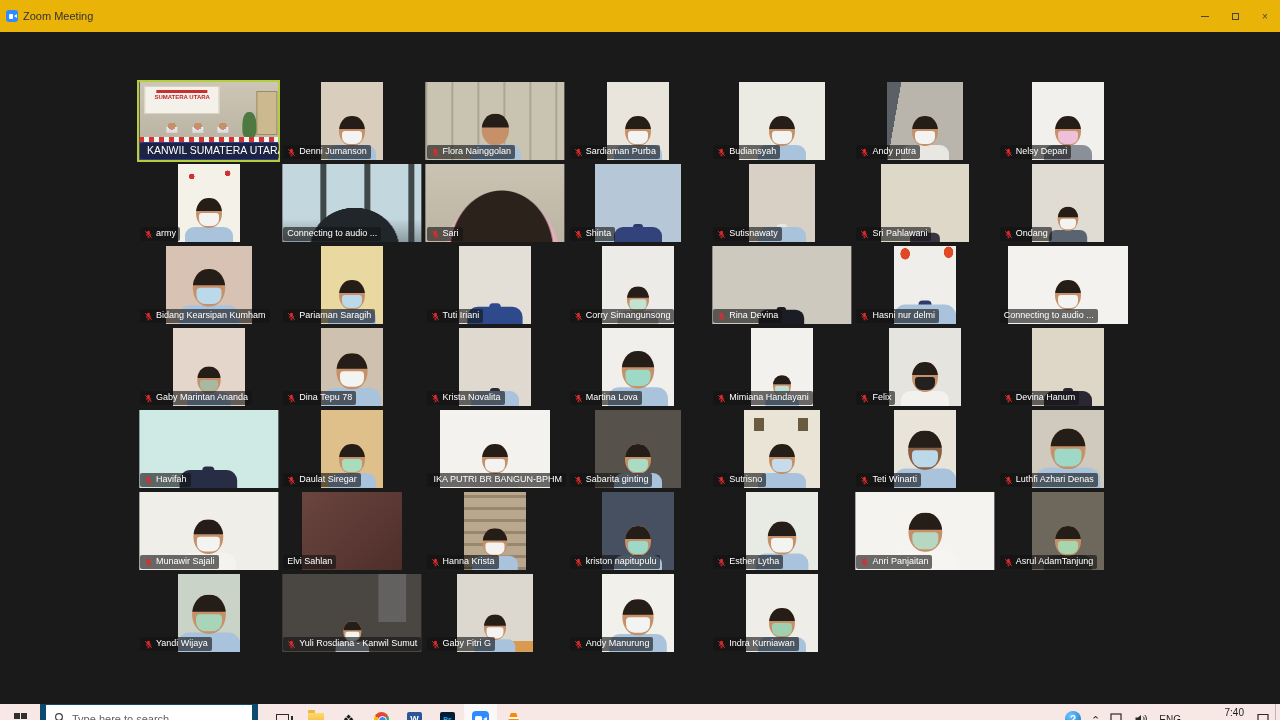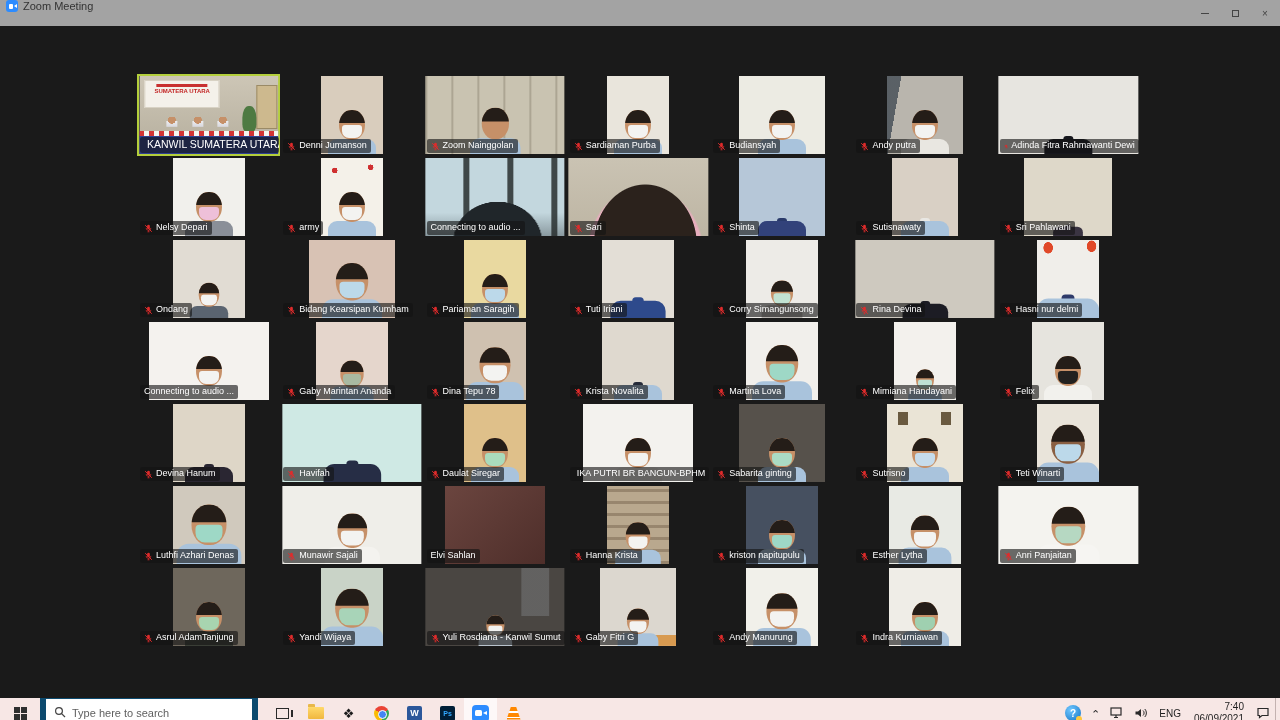--- a/index.html
+++ b/index.html
@@ -1,21 +1,21 @@
 <!DOCTYPE html>
 <html><head>
 <meta charset="utf-8">
 <style>
   * { margin:0; padding:0; box-sizing:border-box; }
   html,body { width:1280px; height:720px; overflow:hidden; background:#000;
               font-family:"Liberation Sans", sans-serif; }
   .screen { width:1280px; height:720px; display:flex; flex-direction:column; }
 
   
-  .titlebar { height:26px; background:#a3a3a3; display:flex; flex:none; }
+  .titlebar { height:32px; background:#eab308; display:flex; align-items:center; flex:none; }
   .zmicon { width:12px; height:12px; border-radius:3px; background:#2d8cff; margin:0 5px 0 6px; position:relative; flex:none; }
   .zmicon::before { content:''; position:absolute; left:2.5px; top:3.5px; width:4.5px; height:5px; background:#fff; border-radius:1px; }
   .zmicon::after { content:''; position:absolute; right:1.5px; top:4px; width:0; height:0;
                    border-right:3px solid #fff; border-top:2px solid transparent; border-bottom:2px solid transparent; }
   .wtitle { font-size:11px; color:#333; }
   .wctrls { margin-left:auto; display:flex; height:100%; }
   .wbtn { width:30px; height:100%; display:flex; align-items:center; justify-content:center; color:#444; font-size:10px; }
   .wbtn .min { width:8px; height:1px; background:#444; display:block; }
   .wbtn .max { width:7px; height:7px; border:1px solid #444; display:block; }
 
@@ -176,21 +176,21 @@
               <span class="torso" style="background:#a9c3dc"></span>
             </span>
           </div>
           <span class="nl">
             <svg width="9" height="9" viewBox="0 0 12 12">
     <path d="M6 1a1.8 1.8 0 0 1 1.8 1.8v2.4a1.8 1.8 0 0 1-3.6 0V2.8A1.8 1.8 0 0 1 6 1z" fill="#e02b2b"></path>
     <path d="M2.8 5.2a3.2 3.2 0 0 0 6.4 0" stroke="#e02b2b" fill="none" stroke-width="1"></path>
     <path d="M6 8.4v1.8M4.6 10.4h2.8" stroke="#e02b2b" stroke-width="1"></path>
     <path d="M1.6 1.6l8.8 8.8" stroke="#e02b2b" stroke-width="1.3"></path>
             </svg>
-            <span>Zoom Nainggolan</span>
+            <span>Flora Nainggolan</span>
           </span>
         </div>
         <div class="tile">
           <div class="vid" style="width: 62px; background: linear-gradient(rgb(233, 229, 220) 0px, rgb(233, 229, 220) 0px);">
             <span class="person" style="transform:translateX(-50%) scale(1)">
             <span class="head" style="background:#c69068">
                 <span class="hair" style="background:#241d18"></span>
                 <span class="mask" style="background:#f3f3f1"></span>
               </span>
               <span class="torso" style="background:#a9c3dc"></span>
@@ -237,37 +237,20 @@
             </span>
           </div>
           <span class="nl">
             <svg width="9" height="9" viewBox="0 0 12 12">
     <path d="M6 1a1.8 1.8 0 0 1 1.8 1.8v2.4a1.8 1.8 0 0 1-3.6 0V2.8A1.8 1.8 0 0 1 6 1z" fill="#e02b2b"></path>
     <path d="M2.8 5.2a3.2 3.2 0 0 0 6.4 0" stroke="#e02b2b" fill="none" stroke-width="1"></path>
     <path d="M6 8.4v1.8M4.6 10.4h2.8" stroke="#e02b2b" stroke-width="1"></path>
     <path d="M1.6 1.6l8.8 8.8" stroke="#e02b2b" stroke-width="1.3"></path>
             </svg>
             <span>Andy putra</span>
-          </span>
-        </div>
-        <div class="tile">
-          <div class="vid" style="width: 100%; background: linear-gradient(rgb(231, 229, 224) 0px, rgb(231, 229, 224) 0px);">
-            <span class="person" style="transform:translateX(-50%) scale(1)">
-            <span class="hijabwrap" style="background:#17171d"><span class="head" style="background:#c69068"><span class="mask" style="background:#f3f3f1"></span></span></span>
-              <span class="torso" style="background:#17171d"></span>
-            </span>
-          </div>
-          <span class="nl">
-            <svg width="9" height="9" viewBox="0 0 12 12">
-    <path d="M6 1a1.8 1.8 0 0 1 1.8 1.8v2.4a1.8 1.8 0 0 1-3.6 0V2.8A1.8 1.8 0 0 1 6 1z" fill="#e02b2b"></path>
-    <path d="M2.8 5.2a3.2 3.2 0 0 0 6.4 0" stroke="#e02b2b" fill="none" stroke-width="1"></path>
-    <path d="M6 8.4v1.8M4.6 10.4h2.8" stroke="#e02b2b" stroke-width="1"></path>
-    <path d="M1.6 1.6l8.8 8.8" stroke="#e02b2b" stroke-width="1.3"></path>
-            </svg>
-            <span>Adinda Fitra Rahmawanti Dewi</span>
           </span>
         </div>
         <div class="tile">
           <div class="vid" style="width: 72px; background: linear-gradient(rgb(241, 240, 236) 0px, rgb(241, 240, 236) 0px);">
             <span class="person" style="transform:translateX(-50%) scale(1)">
             <span class="head" style="background:#c69068">
                 <span class="hair" style="background:#241d18"></span>
                 <span class="mask" style="background:#eec0d9"></span>
               </span>
               <span class="torso" style="background:#8a8f98"></span>

